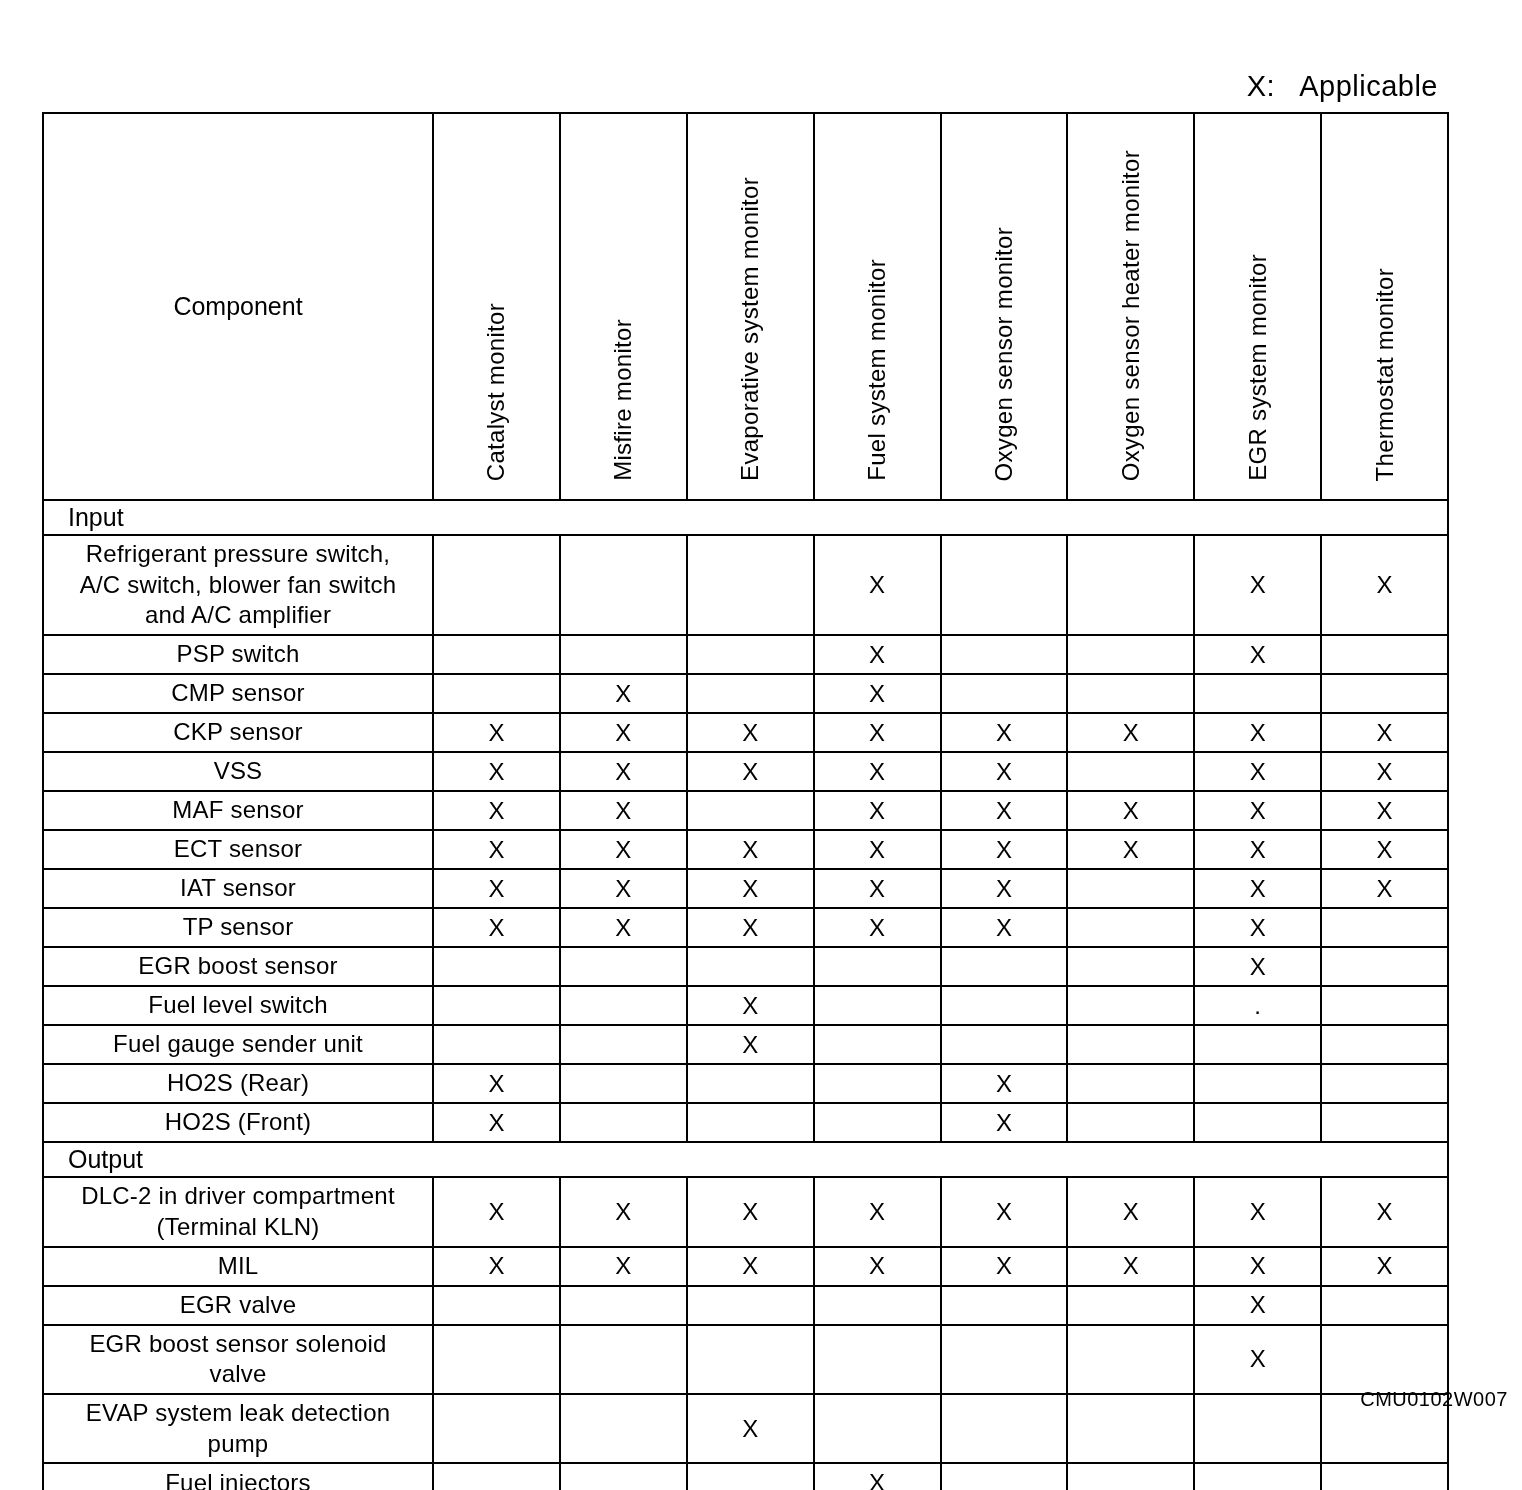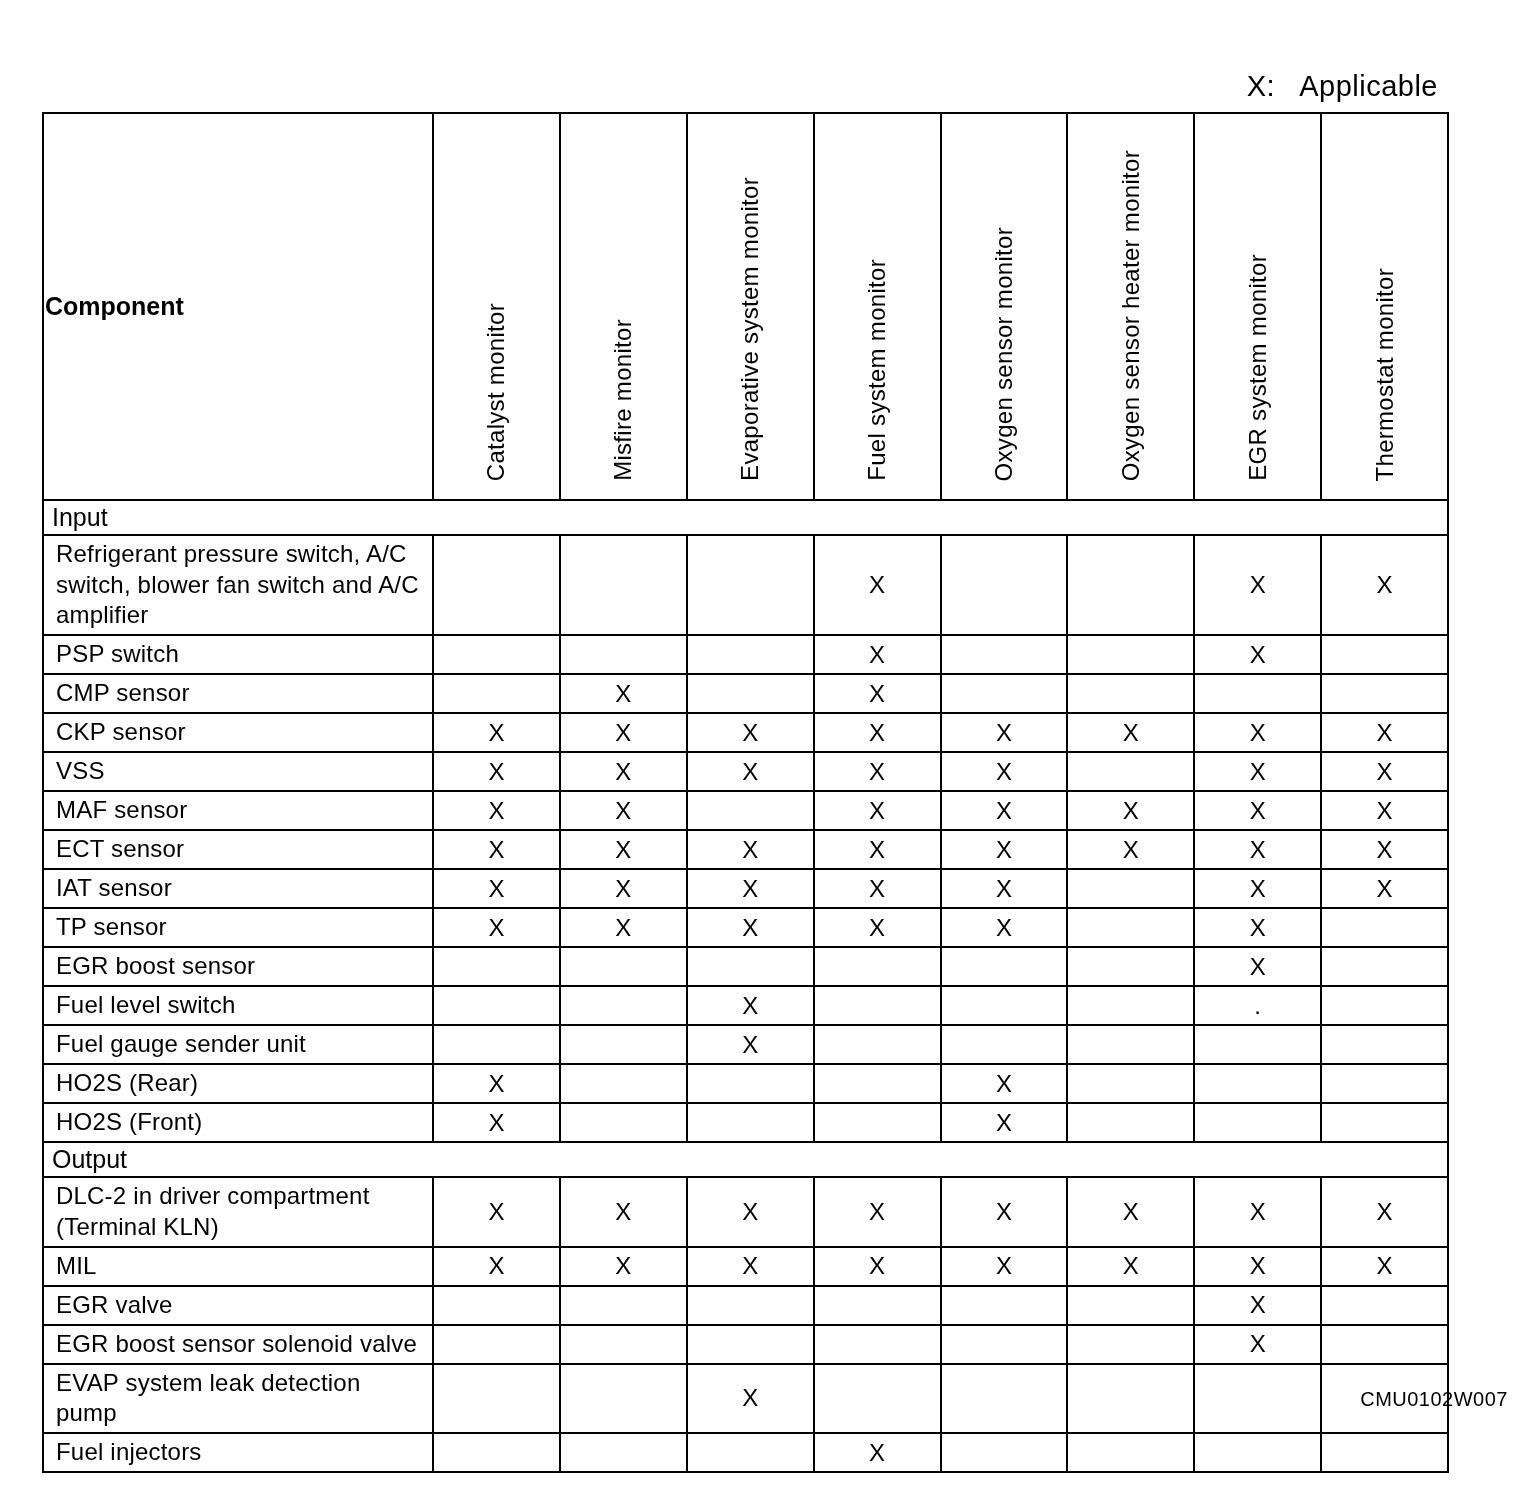--- a/index.html
+++ b/index.html
@@ -38,47 +38,47 @@
     background: #fff;
   }
   thead th.monitor-h {
     height: 371px;
     vertical-align: bottom;
     text-align: center;
     padding: 0 0 14px 0;
   }
   thead th.comp-h {
     vertical-align: middle;
-    text-align: left;
-    font-weight: 700;
+    text-align: center;
+    font-weight: 400;
     font-size: 25px;
   }
   .vtext {
     writing-mode: vertical-rl;
     transform: rotate(180deg);
     display: inline-block;
     white-space: nowrap;
     font-weight: 400;
     font-size: 24px;
     letter-spacing: 0.3px;
   }
   tr.section-row td {
     height: 31px;
     font-size: 25px;
-    padding: 1px 8px;
+    padding: 1px 24px;
     text-align: left;
     vertical-align: middle;
   }
   td.comp {
     font-size: 24px;
     line-height: 1.28;
-    padding: 3px 12px;
+    padding: 3px 20px;
     height: 31px;
     vertical-align: middle;
-    text-align: left;
+    text-align: center;
     letter-spacing: 0.2px;
   }
   td.mark {
     text-align: center;
     vertical-align: middle;
     font-size: 24px;
   }
   .figure-code {
     position: absolute;
     top: 1388px;

